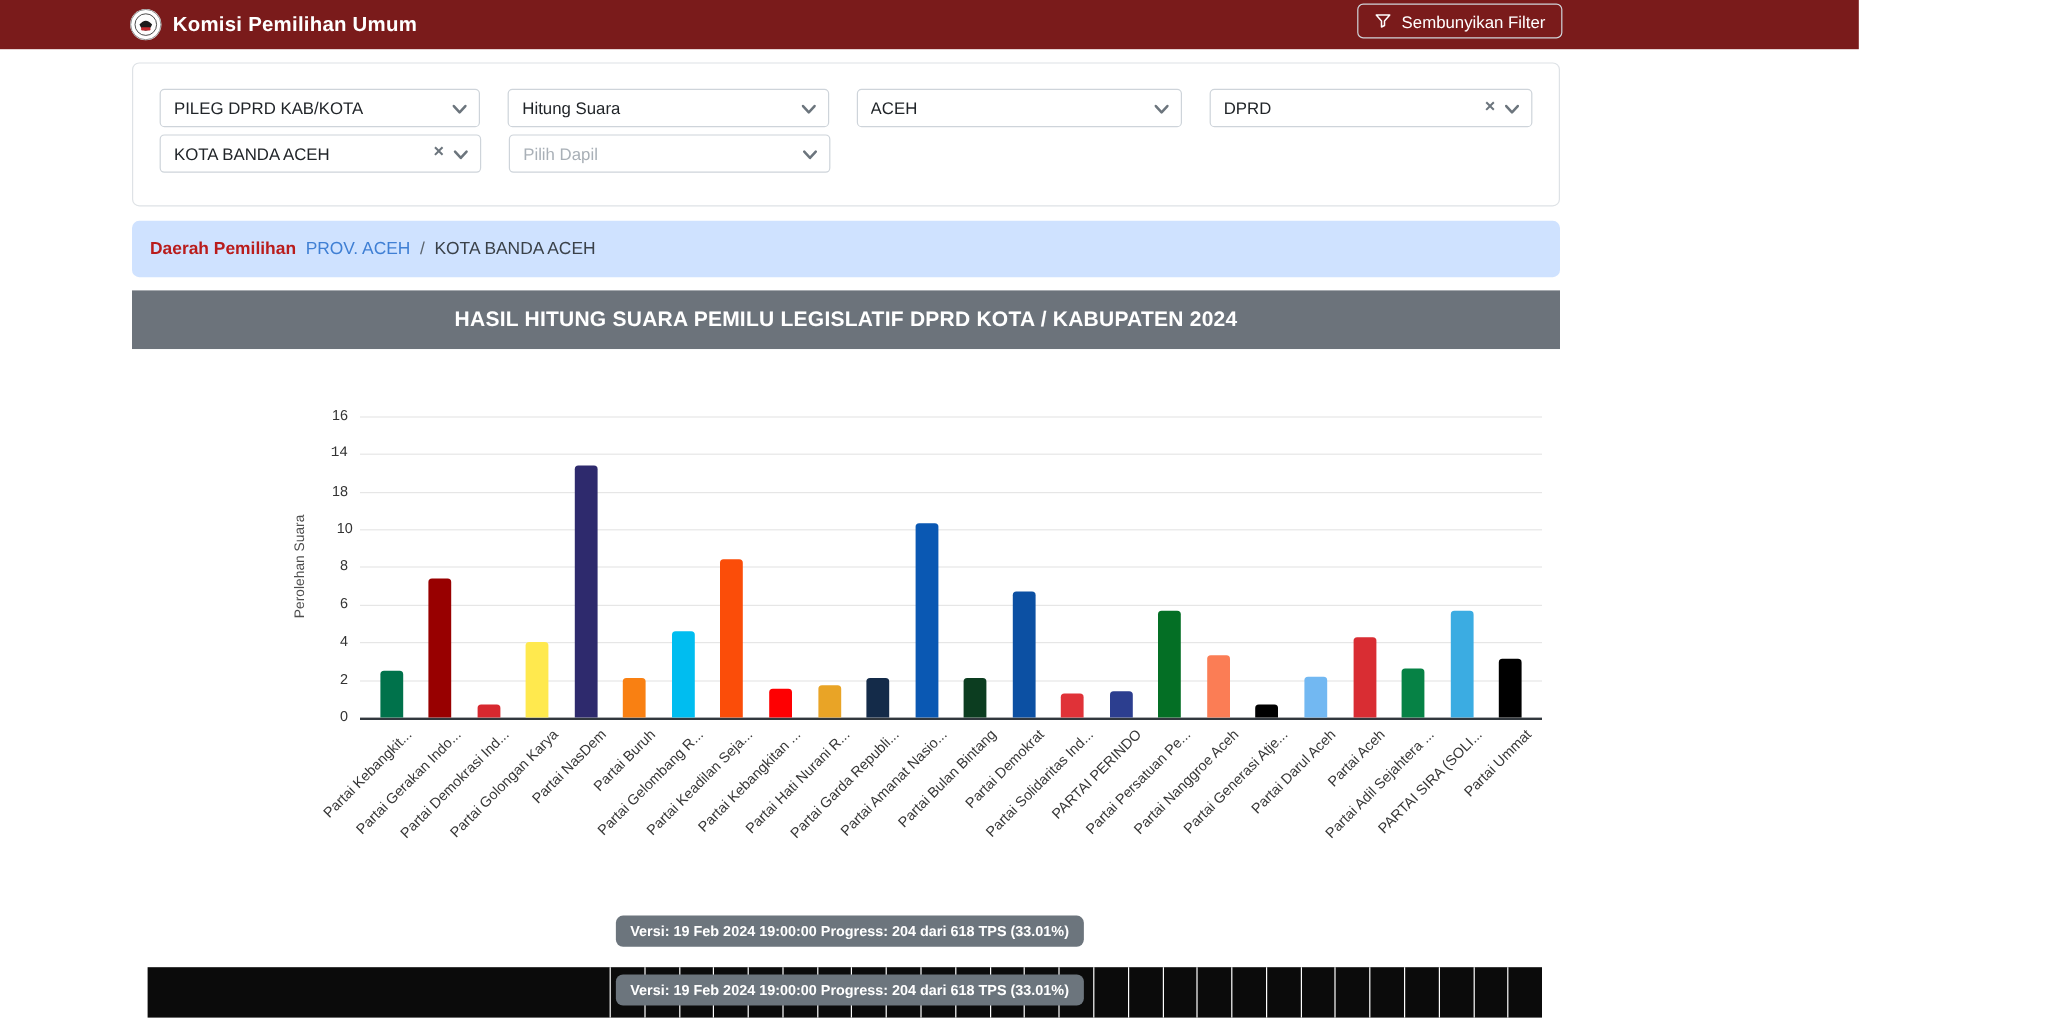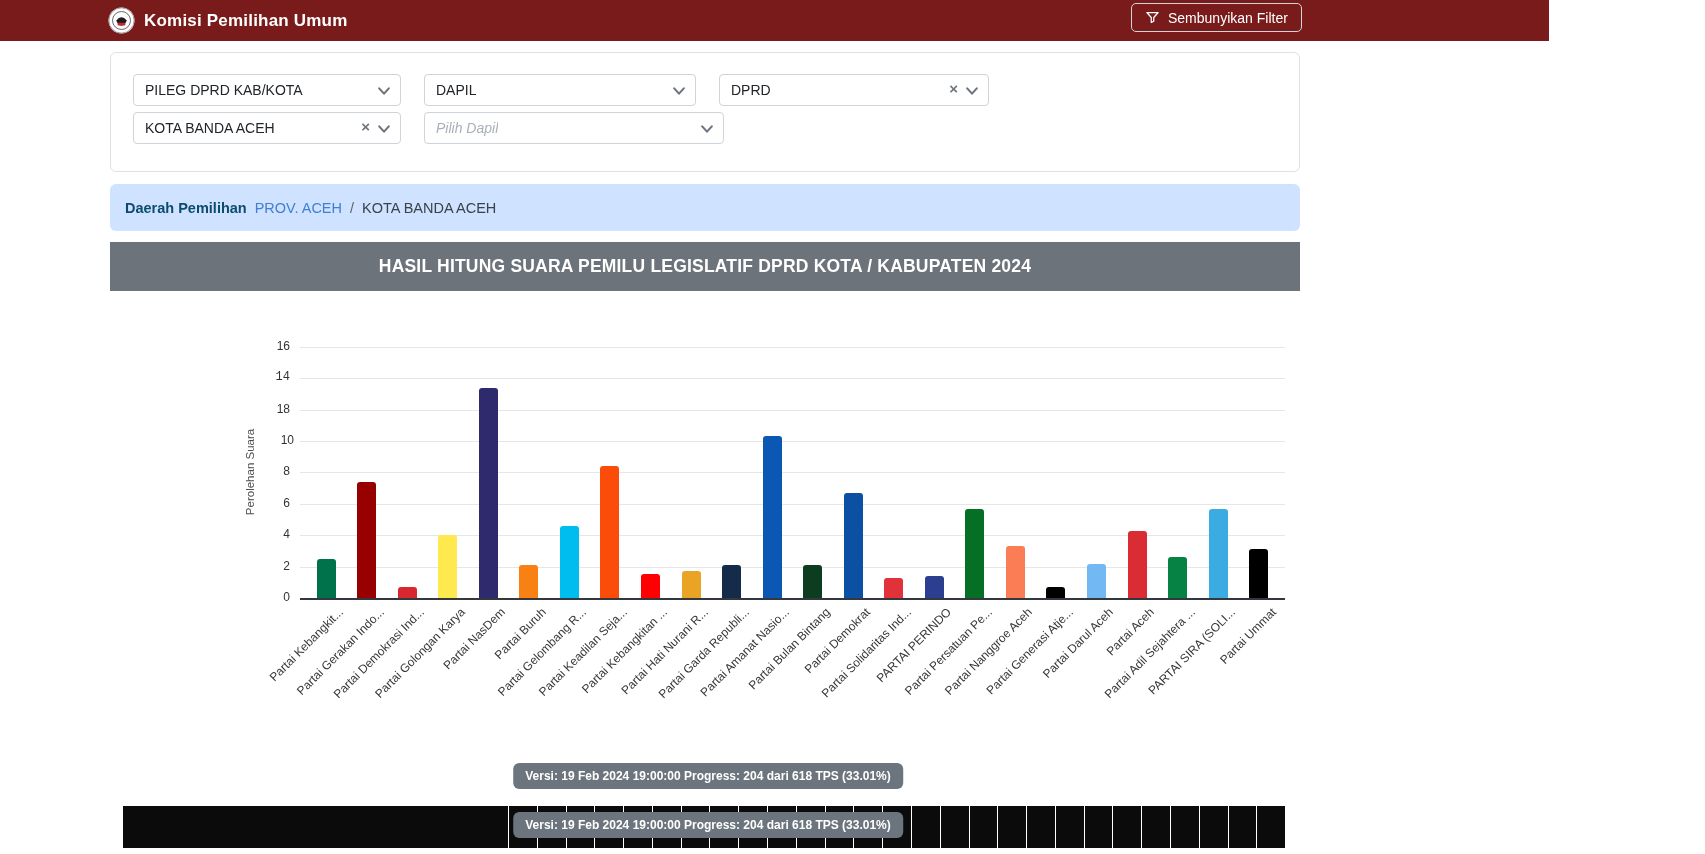--- a/index.html
+++ b/index.html
@@ -21,21 +21,21 @@
   .select { position:relative; height:32px; border:1px solid #ced4da; border-radius:4px; background:#fff;
     display:flex; align-items:center; padding:0 30px 0 11px; font-size:14px; color:#212529; cursor:pointer; }
   .select .sel-text { white-space:nowrap; overflow:hidden; }
   .select .sel-text.is-placeholder { color:#a9b0b7; }
   .select .chev { position:absolute; right:9px; top:9px; }
   .select .clear-x { position:absolute; right:30px; top:5px; color:#6c757d; font-size:15px; font-weight:bold; cursor:pointer; }
 
   
   .breadcrumb { position:absolute; left:110px; top:184px; width:1190px; height:47px; background:#cfe2ff;
     border-radius:6px; display:flex; align-items:center; padding-left:15px; font-size:14.5px; gap:8px; }
-  .bc-label { color:#0c4a6e; font-weight:bold; }
+  .bc-label { color:#b91c1c; font-weight:bold; }
   .bc-link { color:#3f7fd4; cursor:pointer; text-decoration:none; }
   .bc-sep { color:#5b646d; }
   .bc-current { color:#3a4149; }
 
   
   .chart-title { position:absolute; left:110px; top:242px; width:1190px; height:49px; background:#6c737b;
     color:#fff; font-size:17.5px; font-weight:bold; display:flex; align-items:center; justify-content:center; letter-spacing:.2px; }
 
   
   .chart-panel { position:absolute; left:110px; top:291px; width:1190px; height:515px; background:#fff; }
@@ -79,43 +79,49 @@
   </header>
 
   <section class="filter-card">
     <div class="filter-row" id="filter-row-1">
         <div class="select" style="width: 268px;">
           <span class="sel-text">PILEG DPRD KAB/KOTA</span>
           <svg width="14" height="14" viewBox="0 0 16 16" class="chev">
             <polyline points="2.5,5 8,11 13.5,5" fill="none" stroke="#6c757d" stroke-width="2.4" stroke-linecap="round" stroke-linejoin="round"></polyline>
           </svg>
         </div>
+        <div class="select" style="width: 268px;">
+          <span class="sel-text">Hitung Suara</span>
+          <svg width="14" height="14" viewBox="0 0 16 16" class="chev">
+            <polyline points="2.5,5 8,11 13.5,5" fill="none" stroke="#6c757d" stroke-width="2.4" stroke-linecap="round" stroke-linejoin="round"></polyline>
+          </svg>
+        </div>
         <div class="select" style="width: 272px;">
-          <span class="sel-text">DAPIL</span>
+          <span class="sel-text">ACEH</span>
           <svg width="14" height="14" viewBox="0 0 16 16" class="chev">
             <polyline points="2.5,5 8,11 13.5,5" fill="none" stroke="#6c757d" stroke-width="2.4" stroke-linecap="round" stroke-linejoin="round"></polyline>
           </svg>
         </div>
         <div class="select" style="width: 270px;">
           <span class="sel-text">DPRD</span>
           <span class="clear-x">×</span>
           <svg width="14" height="14" viewBox="0 0 16 16" class="chev">
             <polyline points="2.5,5 8,11 13.5,5" fill="none" stroke="#6c757d" stroke-width="2.4" stroke-linecap="round" stroke-linejoin="round"></polyline>
           </svg>
         </div>
       </div>
     <div class="filter-row" id="filter-row-2">
         <div class="select" style="width: 268px;">
           <span class="sel-text">KOTA BANDA ACEH</span>
           <span class="clear-x">×</span>
           <svg width="14" height="14" viewBox="0 0 16 16" class="chev">
             <polyline points="2.5,5 8,11 13.5,5" fill="none" stroke="#6c757d" stroke-width="2.4" stroke-linecap="round" stroke-linejoin="round"></polyline>
           </svg>
         </div>
-        <div class="select" style="width: 300px; font-style: italic;">
+        <div class="select" style="width: 268px;">
           <span class="sel-text is-placeholder">Pilih Dapil</span>
           <svg width="14" height="14" viewBox="0 0 16 16" class="chev">
             <polyline points="2.5,5 8,11 13.5,5" fill="none" stroke="#6c757d" stroke-width="2.4" stroke-linecap="round" stroke-linejoin="round"></polyline>
           </svg>
         </div>
       </div>
   </section>
 
   <nav class="breadcrumb">
     <span class="bc-label">Daerah Pemilihan</span>

